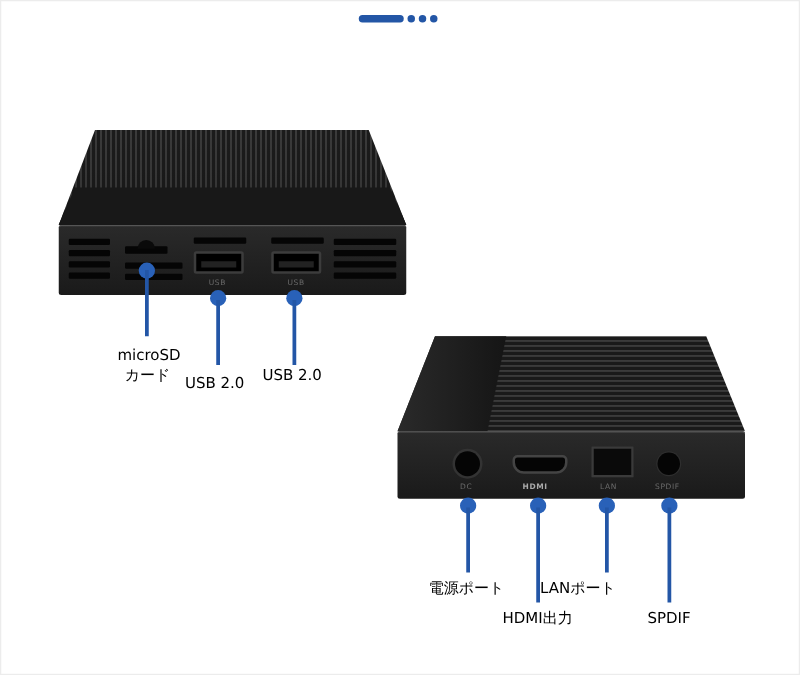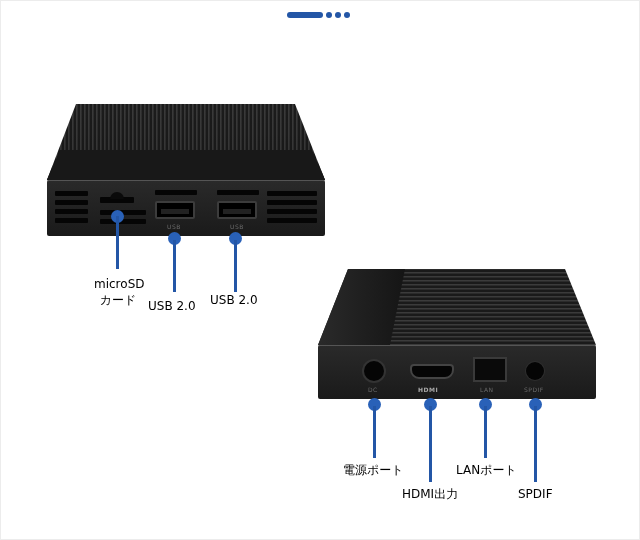--- a/index.html
+++ b/index.html
@@ -136,19 +136,19 @@
   <span class="label" style="left:343px;top:462px;">電源ポート</span>
 </div>
 <div>
   <div class="knob" style="left:424px;top:398px;"></div>
   <div class="pin" style="left:429px;top:406px;height:76px;"></div>
   <span class="label" style="left:402px;top:486px;">HDMI出力</span>
 </div>
 <div>
   <div class="knob" style="left:479px;top:398px;"></div>
   <div class="pin" style="left:484px;top:406px;height:52px;"></div>
-  <span class="label" style="left:456px;top:462px;">LANポート</span>
+  <span class="label" style="left:432px;top:462px;">LANポート</span>
 </div>
 <div>
   <div class="knob" style="left:529px;top:398px;"></div>
   <div class="pin" style="left:534px;top:406px;height:76px;"></div>
   <span class="label" style="left:518px;top:486px;">SPDIF</span>
 </div>
 
 </body></html>

